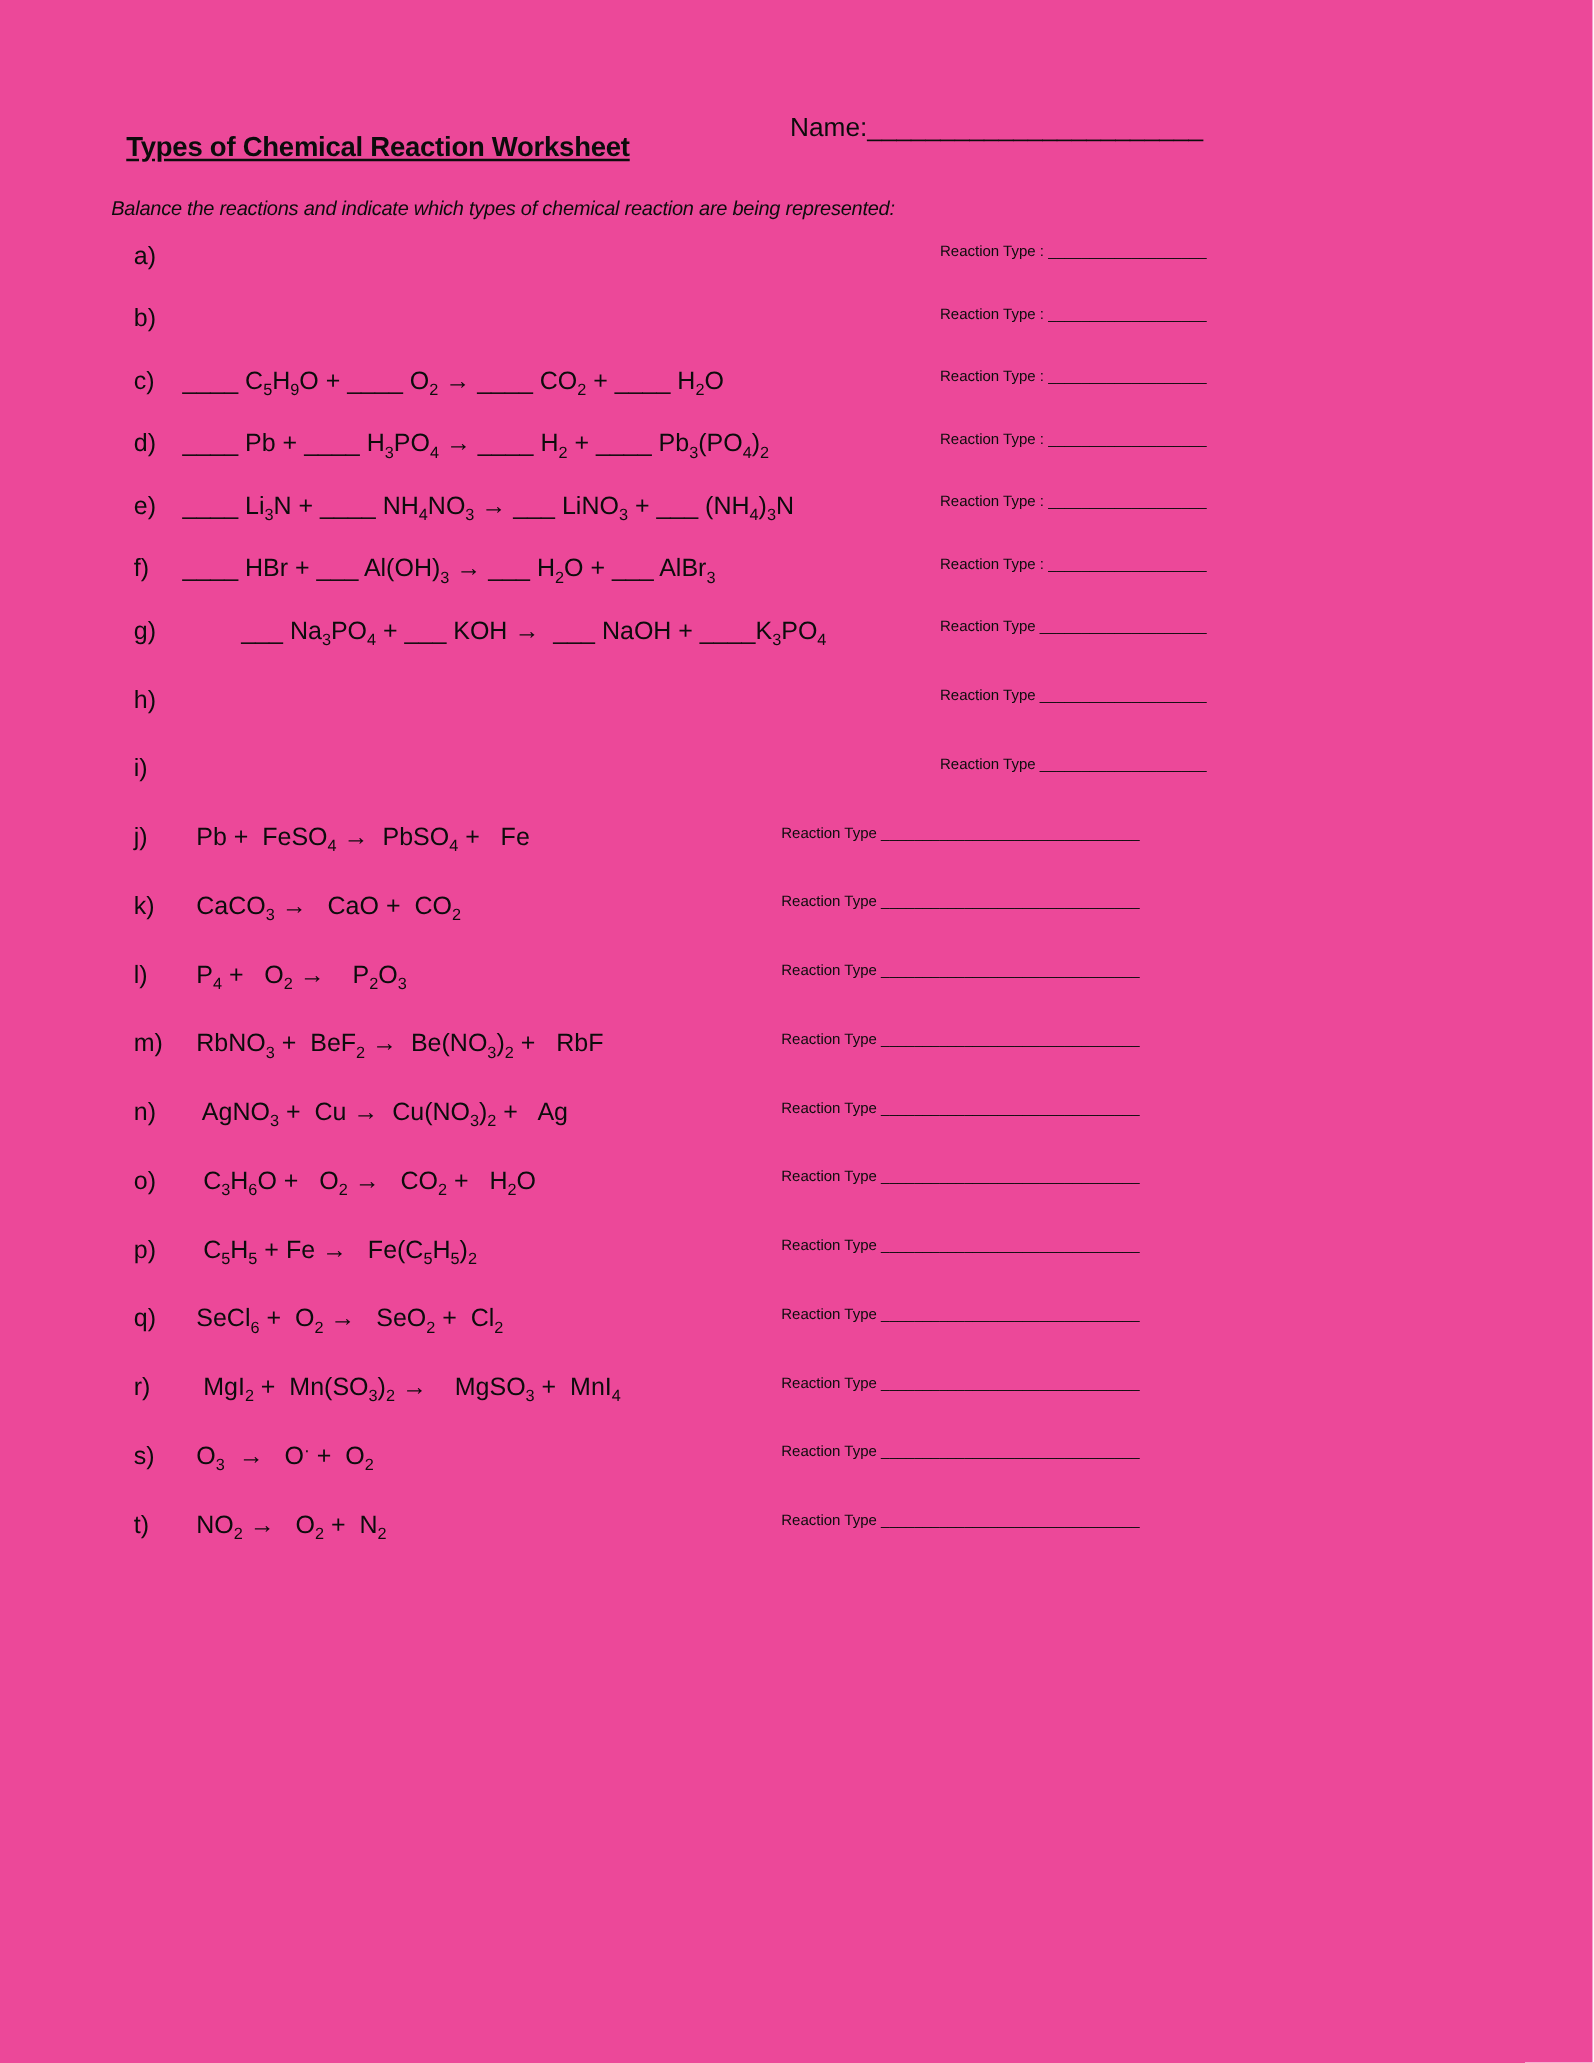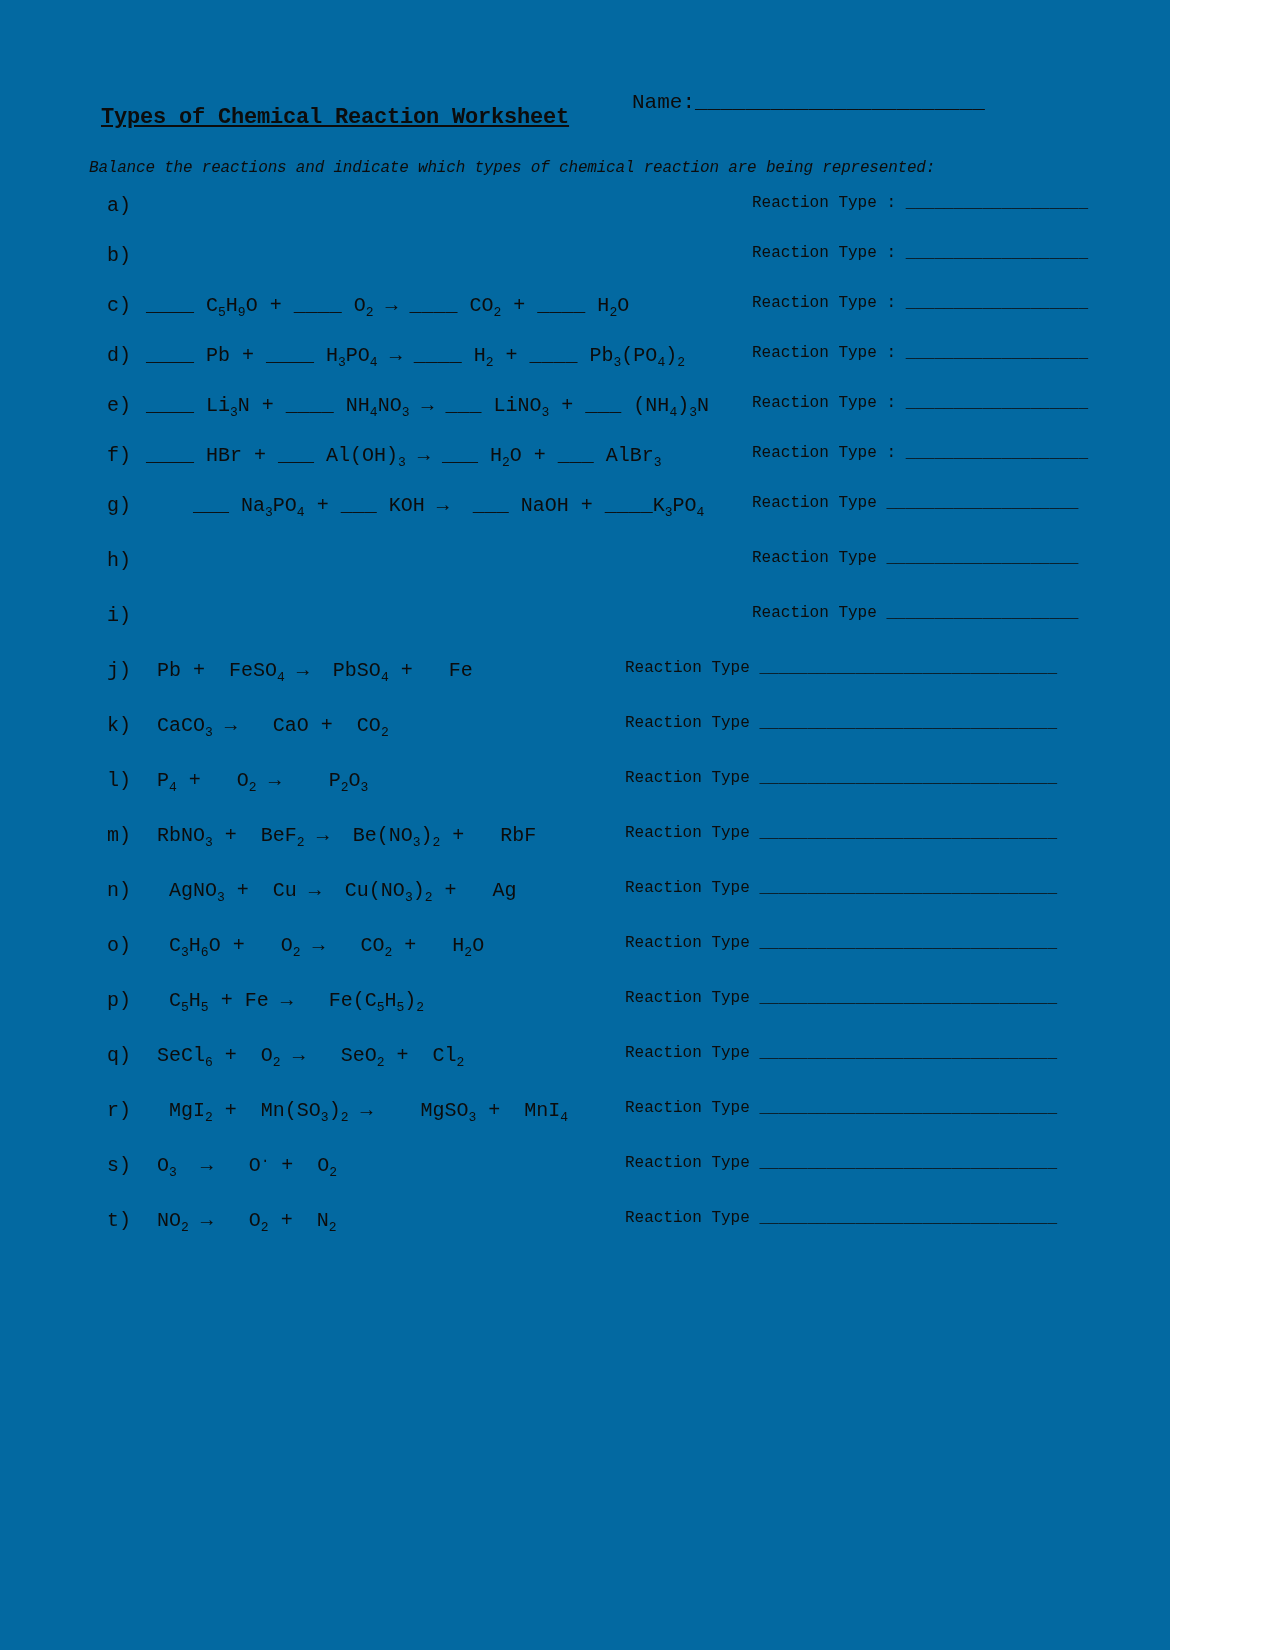--- a/index.html
+++ b/index.html
@@ -1,20 +1,20 @@
 <!DOCTYPE html>
 <html><head>
 <meta charset="utf-8">
 <style>
   html,body{margin:0;padding:0;background:#ffffff;}
   .page{
     position:relative;
-    width:1170px;height:1650px;
-    background:#0369a1;
-    font-family:Liberation Mono, monospace;
+    width:1274px;height:1650px;
+    background:#ec4899;
+    font-family:Liberation Sans, sans-serif;
     color:#0c0c0c;
     overflow:hidden;
   }
   .title{
     position:absolute;left:101px;top:90px;
     font-size:22px;font-weight:bold;text-decoration:underline;
     letter-spacing:-0.2px;white-space:pre;
   }
   .name-block{
     position:absolute;left:632px;top:91px;
@@ -27,21 +27,21 @@
   }
   .rows{position:absolute;left:0;top:194px;width:100%;}
   .row{position:relative;height:30px;}
   .row.g1{margin-bottom:20px;}
   .row.g2,.row.g3{margin-bottom:25px;}
   .lab{position:absolute;left:107px;font-size:20px;}
   .eq{position:absolute;font-size:20px;white-space:pre;}
   .g1 .eq{left:146px;}
   .g2 .eq{left:152px;margin-left:41px;}
   .g3 .eq{left:157px;}
-  .rt{position:absolute;font-size:16px;white-space:pre;}
+  .rt{position:absolute;font-size:12px;white-space:pre;}
   .g1 .rt,.g2 .rt{left:752px;}
   .g3 .rt{left:625px;}
   .eq sub{font-size:13px;line-height:0;}
   .eq sup{font-size:14px;line-height:0;vertical-align:6px;}
   .ar{font-weight:700;}
   .blank-line{letter-spacing:0;}
 </style>
 </head>
 <body>
 

